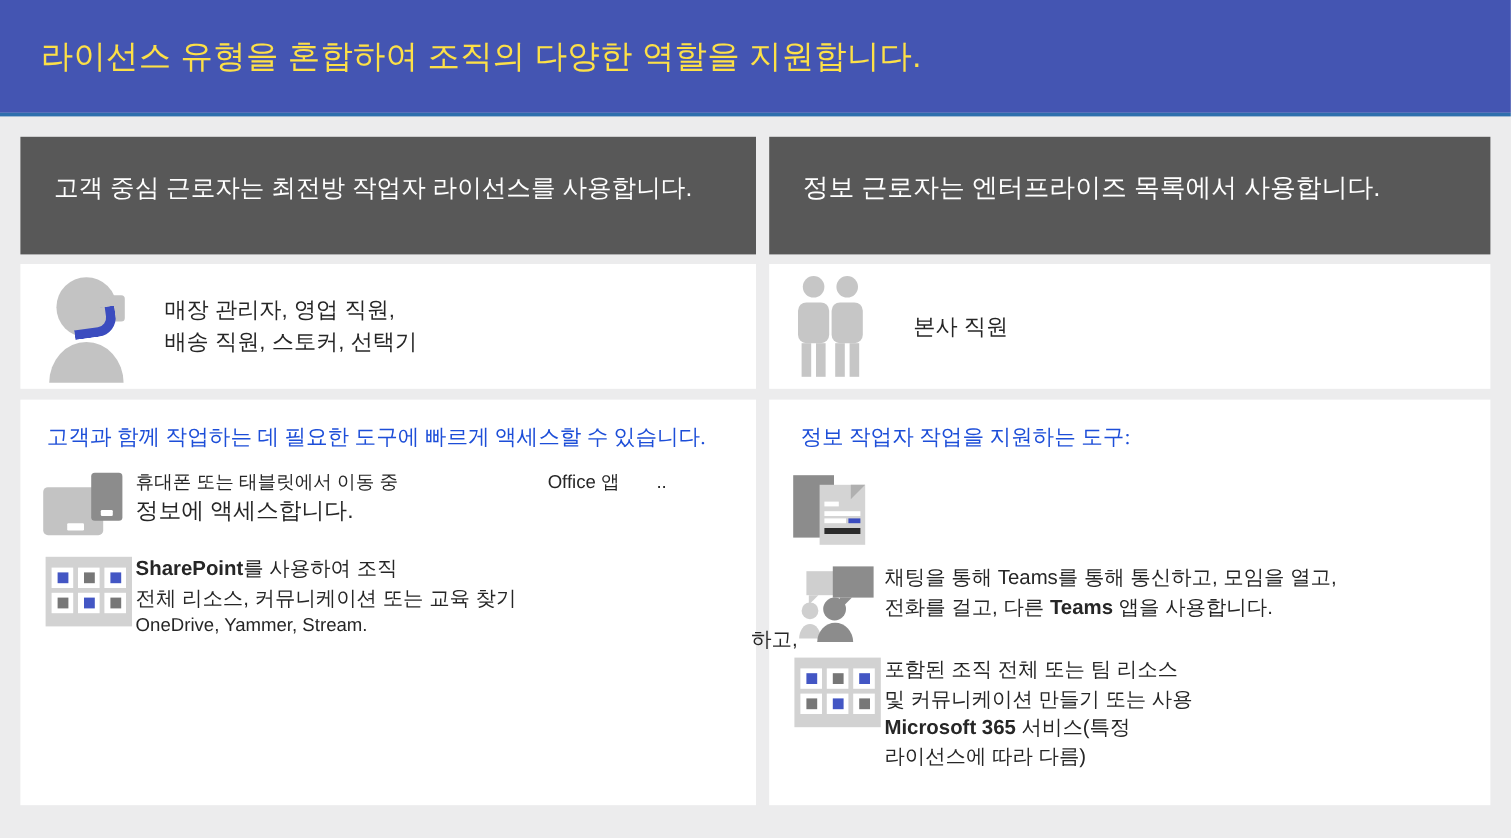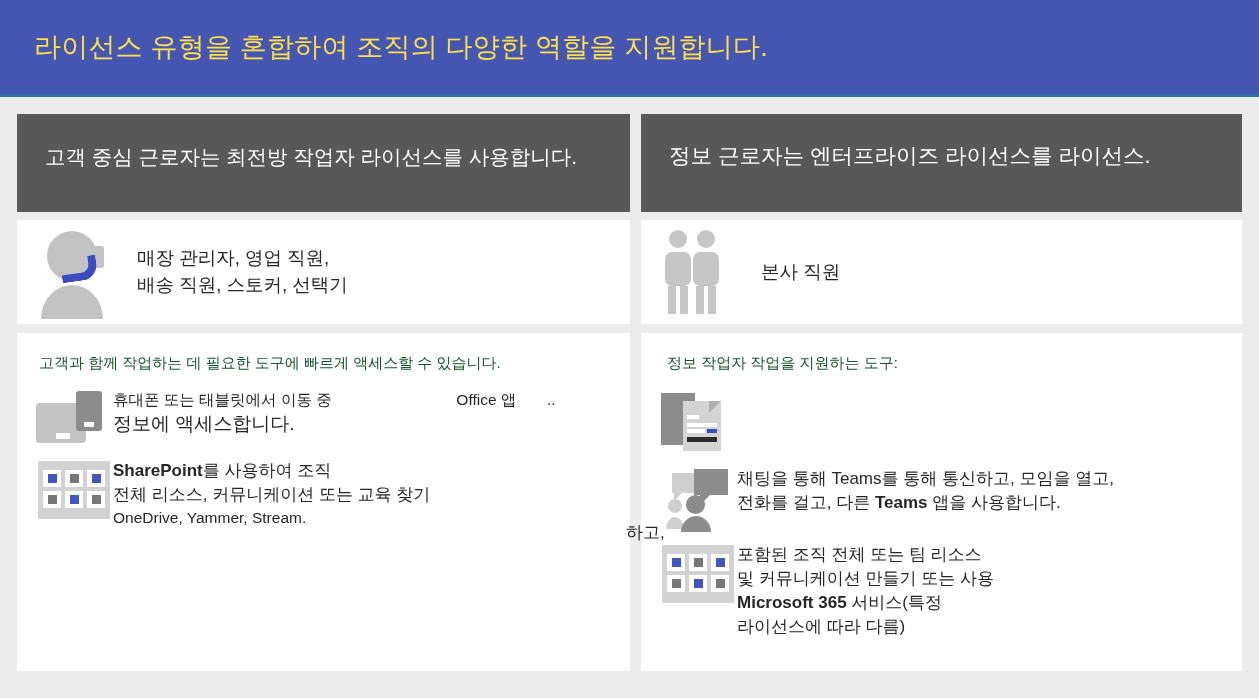--- a/index.html
+++ b/index.html
@@ -97,25 +97,26 @@
 
   .detail-card {
     margin-top: 9px;
     padding: 18px 14px 16px 18px;
     position: relative;
   }
   .col-left .detail-card  { min-height: 338px; }
   .col-right .detail-card { min-height: 338px; }
 
   .intro {
-    font-size: 15px;
+    font-size: 18px;
     line-height: 1.3;
     margin: 2px 0 14px 4px;
     white-space: nowrap;
-    color: #14532d;
+    color: #1d4ed8;
+    font-family: Liberation Serif, serif;
   }
   .col-right .intro { margin-left: 8px; }
 
   .feature {
     display: flex;
     align-items: flex-start;
     margin-bottom: 12px;
   }
   .feature-icon {
     flex: 0 0 auto;
@@ -403,21 +404,21 @@
           <div>전체 리소스, 커뮤니케이션 또는 교육 찾기</div>
           <div class="small-line">OneDrive, Yammer, Stream.</div>
         </div>
       </div>
     </div>
   </div>
 
   <div class="col col-right">
 
     <div class="dark-head">
-      <div class="dark-head-text">정보 근로자는 엔터프라이즈 라이선스를 라이선스.</div>
+      <div class="dark-head-text">정보 근로자는 엔터프라이즈 목록에서 사용합니다.</div>
     </div>
 
     <div class="white-card persona-card">
       <span class="ico ico-people">
         <span class="h h1"></span>
           <span class="h h2"></span>
         <span class="t t1"></span>
           <span class="t t2"></span>
         <span class="lg l1"></span>
           <span class="lg l2"></span>

